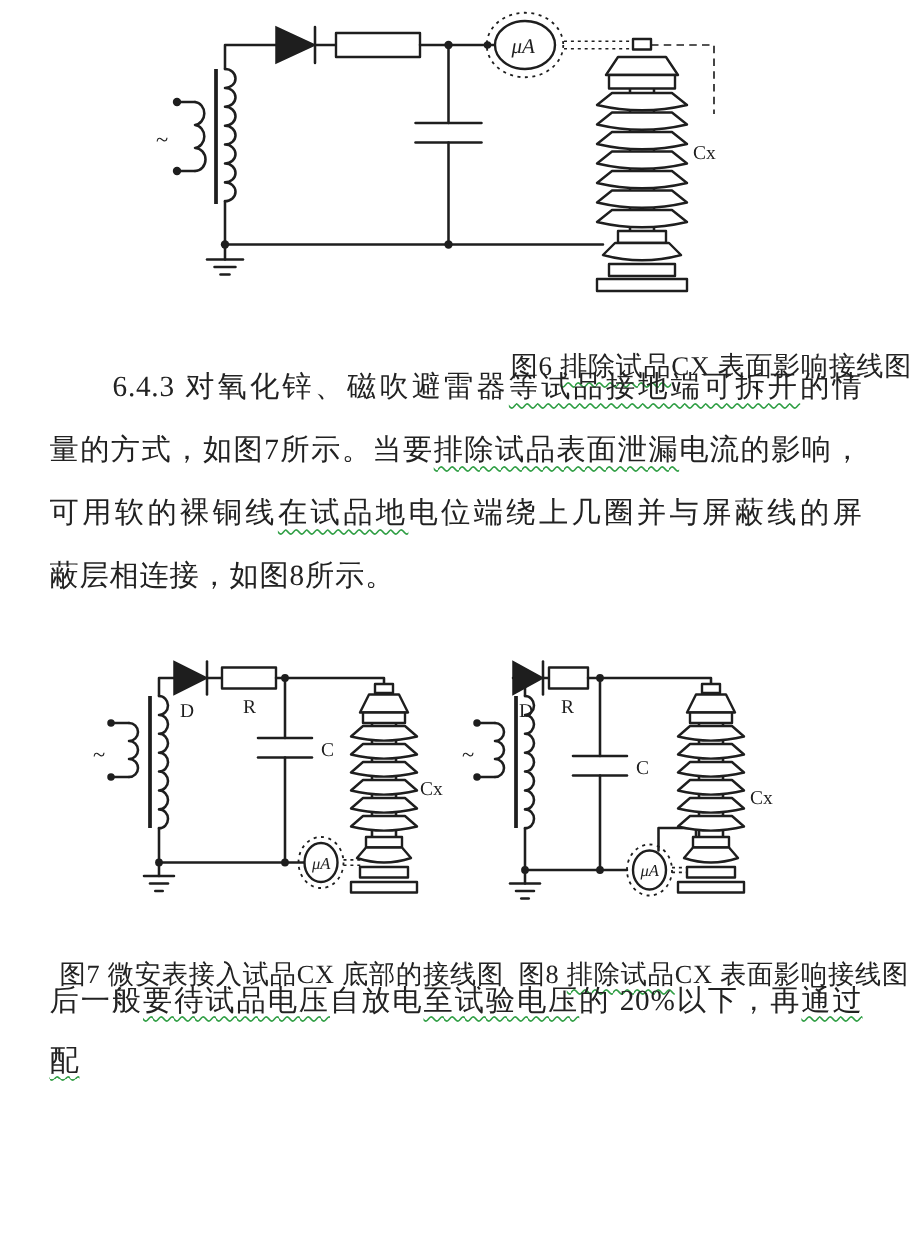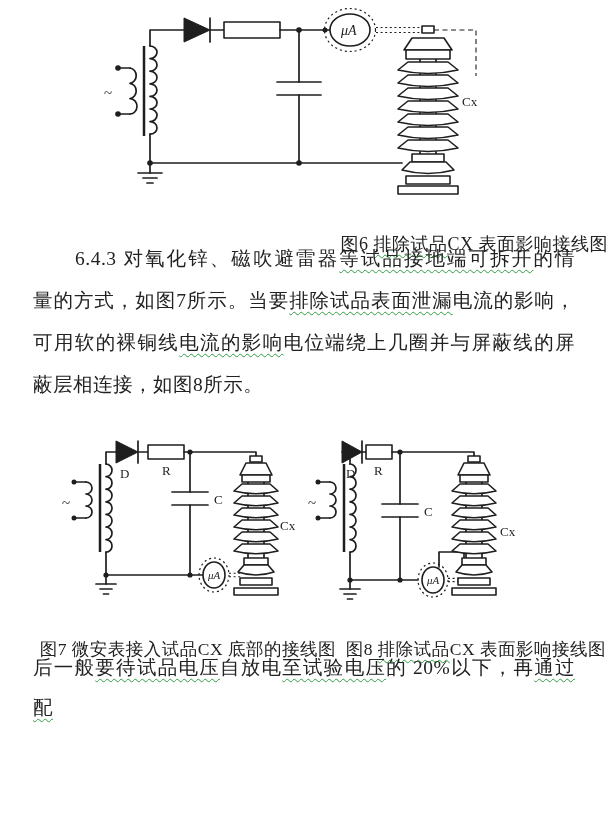--- a/index.html
+++ b/index.html
@@ -112,21 +112,21 @@
     </g>
   </svg>
 
   <div id="cap6" class="cap">
     <span>图6 </span><span class="wavy">排除试品</span><span>CX 表面影响接线图</span>
   </div>
 
   <div id="p643" class="para">
     <div class="l643 jl ind"><span>6.4.3 对氧化锌、磁吹避雷器</span><span class="wavy">等试品接地端可拆开</span><span>的情</span></div>
     <div class="l643 jl"><span>量的方式，如图7所示。当要</span><span class="wavy">排除试品表面泄漏</span><span>电流的影响，</span></div>
-    <div class="l643 jl"><span>可用软的裸铜线</span><span class="wavy">电流的影响</span><span>电位端绕上几圈并与屏蔽线的屏</span></div>
+    <div class="l643 jl"><span>可用软的裸铜线</span><span class="wavy">在试品地</span><span>电位端绕上几圈并与屏蔽线的屏</span></div>
     <div class="l643 ll"><span>蔽层相连接，如图8所示。</span></div>
   </div>
 
   <svg id="fig7" class="fig" width="252" height="176" viewBox="0 0 252 176">
     <g>
       <circle class="node" cx="16" cy="52" r="2.5"></circle>
       <circle class="node" cx="16" cy="88" r="2.5"></circle>
       <path class="wire" d="M16,52 H28 M16,88 H28"></path>
       <path class="wire" d="M28,52 a6,6 0 0 1 0,12 a6,6 0 0 1 0,12 a6,6 0 0 1 0,12"></path>
       <text class="lbl aclbl" x="4" y="78">~</text>

